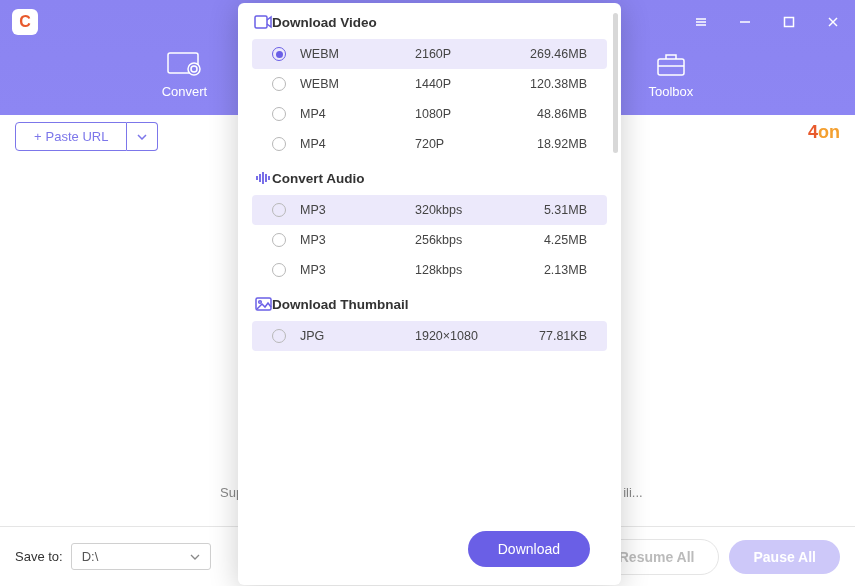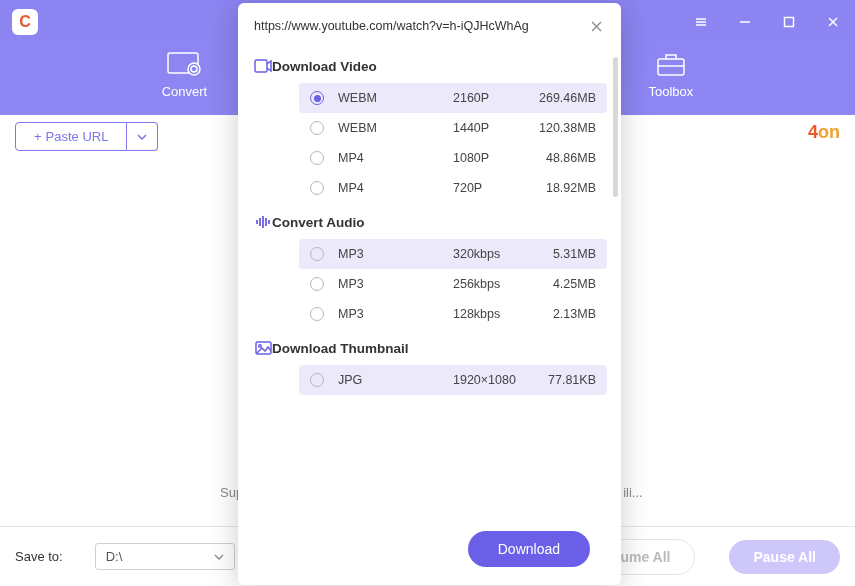--- a/index.html
+++ b/index.html
@@ -20,21 +20,21 @@
     
     .paste-bar { position: absolute; top: 122px; left: 15px; display: flex; }
     .paste-main { border: 1.5px solid #7c76ea; border-radius: 4px 0 0 4px; padding: 6px 18px; color: #7c76ea; font-size: 13px; background: #fff; cursor: pointer; display: flex; align-items: center; gap: 4px; }
     .paste-dd { border: 1.5px solid #7c76ea; border-left: none; border-radius: 0 4px 4px 0; padding: 6px 10px; color: #7c76ea; background: #fff; cursor: pointer; display: flex; align-items: center; }
     
     .brand-aon { position: absolute; top: 122px; right: 15px; font-weight: 700; font-size: 18px; color: #f4a030; }
     .brand-aon .four { color: #e85a2d; }
     
     .hint { position: absolute; left: 220px; top: 485px; color: #888; font-size: 13px; }
     
-    .bottom-bar { position: absolute; bottom: 0; left: 0; right: 0; height: 60px; border-top: 1px solid #e5e5e5; display: flex; align-items: center; padding: 0 15px; background: #fff; gap: 24px; }
+    .bottom-bar { position: absolute; bottom: 0; left: 0; right: 0; height: 60px; border-top: 1px solid #e5e5e5; display: flex; align-items: center; padding: 0 15px; background: #fff; }
     .saveto-label { font-size: 13px; color: #333; margin-right: 8px; }
     .saveto-select { border: 1px solid #d0d0d0; border-radius: 3px; padding: 5px 10px; font-size: 13px; color: #555; min-width: 140px; background: #fff; display: flex; justify-content: space-between; align-items: center; cursor: pointer; }
     .spacer { flex: 1; }
     .pill-btn { border-radius: 20px; padding: 9px 24px; font-size: 14px; margin-left: 10px; cursor: pointer; border: none; font-weight: bold; }
     .resume-btn { background: #fff; border: 1px solid #e5e5e5; color: #bbb; }
     .pause-btn { background: #cdc8f9; color: #fff; }
     
     
     .modal { position: absolute; top: 3px; left: 238px; width: 383px; height: 582px; background: #fff; border-radius: 6px; box-shadow: 0 4px 30px rgba(0,0,0,0.2); display: flex; flex-direction: column; }
     .modal-header { display: flex; align-items: center; padding: 14px 16px 12px; }
@@ -42,21 +42,21 @@
     .modal-close { width: 18px; height: 18px; display: flex; align-items: center; justify-content: center; color: #888; cursor: pointer; margin-left: 10px; }
     
     .modal-body { flex: 1; overflow: hidden; position: relative; }
     .scroll-track { position: absolute; right: 3px; top: 10px; width: 5px; height: 140px; background: #d8d8d8; border-radius: 3px; }
     
     .section { padding: 0 14px; }
     .section-head { display: flex; align-items: center; padding: 10px 2px 8px; }
     .section-head .sicon { width: 18px; height: 18px; display: flex; align-items: center; justify-content: center; color: #6a5fe6; }
     .section-title { font-size: 13.5px; font-weight: 700; color: #333; }
     
-    .row { display: flex; align-items: center; padding: 8px 11px; border-radius: 4px; cursor: pointer; margin-left: 47px; }
+    .row { display: flex; align-items: center; padding: 8px 20px; border-radius: 4px; cursor: pointer; }
     .row.hl { background: #ece9fb; }
     .radio { width: 14px; height: 14px; border: 1.5px solid #b8b8b8; border-radius: 50%; margin-right: 14px; display: flex; align-items: center; justify-content: center; flex-shrink: 0; }
     .radio.sel { border-color: #6a5fe6; }
     .radio.sel::after { content: ''; width: 7px; height: 7px; background: #6a5fe6; border-radius: 50%; }
     .col-fmt { width: 115px; font-size: 12.5px; color: #444; }
     .col-q { flex: 1; font-size: 12.5px; color: #444; }
     .col-sz { font-size: 12.5px; color: #444; text-align: right; min-width: 70px; }
     
     .modal-footer { padding: 12px 31px 18px; display: flex; justify-content: flex-end; }
     .download-btn { background: #6a5fe6; color: #fff; border: none; border-radius: 20px; padding: 10px 30px; font-size: 14px; font-weight: 500; cursor: pointer; }
@@ -141,29 +141,20 @@
     <svg width="10" height="6" viewBox="0 0 10 6">
         <path d="M1 1 L5 5 L9 1" fill="none" stroke="#888" stroke-width="1.3"></path>
       </svg>
   </div>
   <div class="spacer"></div>
   <button class="pill-btn resume-btn">Resume All</button>
   <button class="pill-btn pause-btn">Pause All</button>
 </div>
 
 <div class="modal">
-  <div class="modal-header">
-    <input class="url-input" value="https://www.youtube.com/watch?v=h-iQJHcWhAg" style="">
-    <div class="modal-close">
-        <svg width="13" height="13" viewBox="0 0 13 13" stroke="currentColor" stroke-width="1.2">
-          <line x1="2" y1="2" x2="11" y2="11"></line>
-          <line x1="11" y1="2" x2="2" y2="11"></line>
-        </svg>
-      </div>
-  </div>
   <div class="modal-body">
     <div class="scroll-track"></div>
 
     <div class="section">
       <div class="section-head">
         <span class="sicon">
             <svg width="18" height="14" viewBox="0 0 18 14" fill="none" stroke="#6a5fe6" stroke-width="1.5">
               <rect x="1" y="1" width="12" height="12" rx="1.5"></rect>
               <path d="M13 5 L17 2 V12 L13 9"></path>
             </svg>

